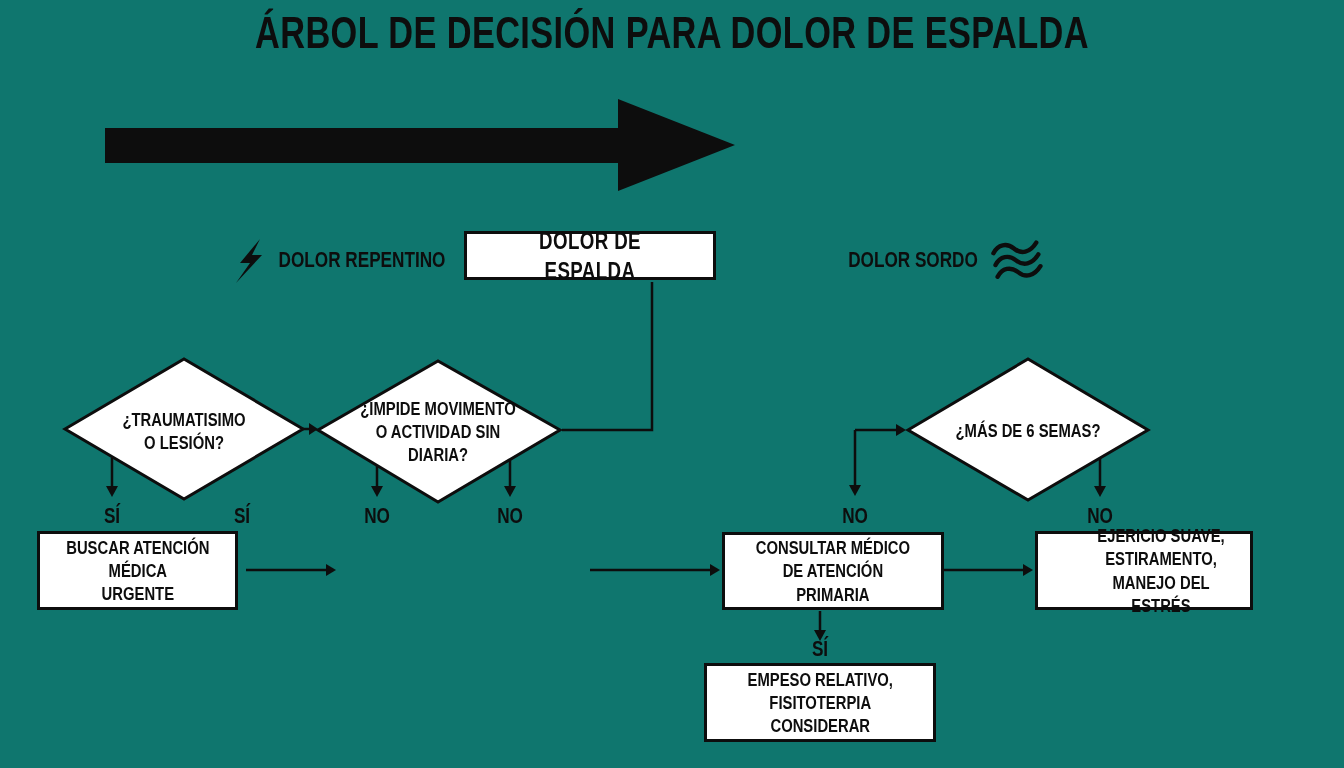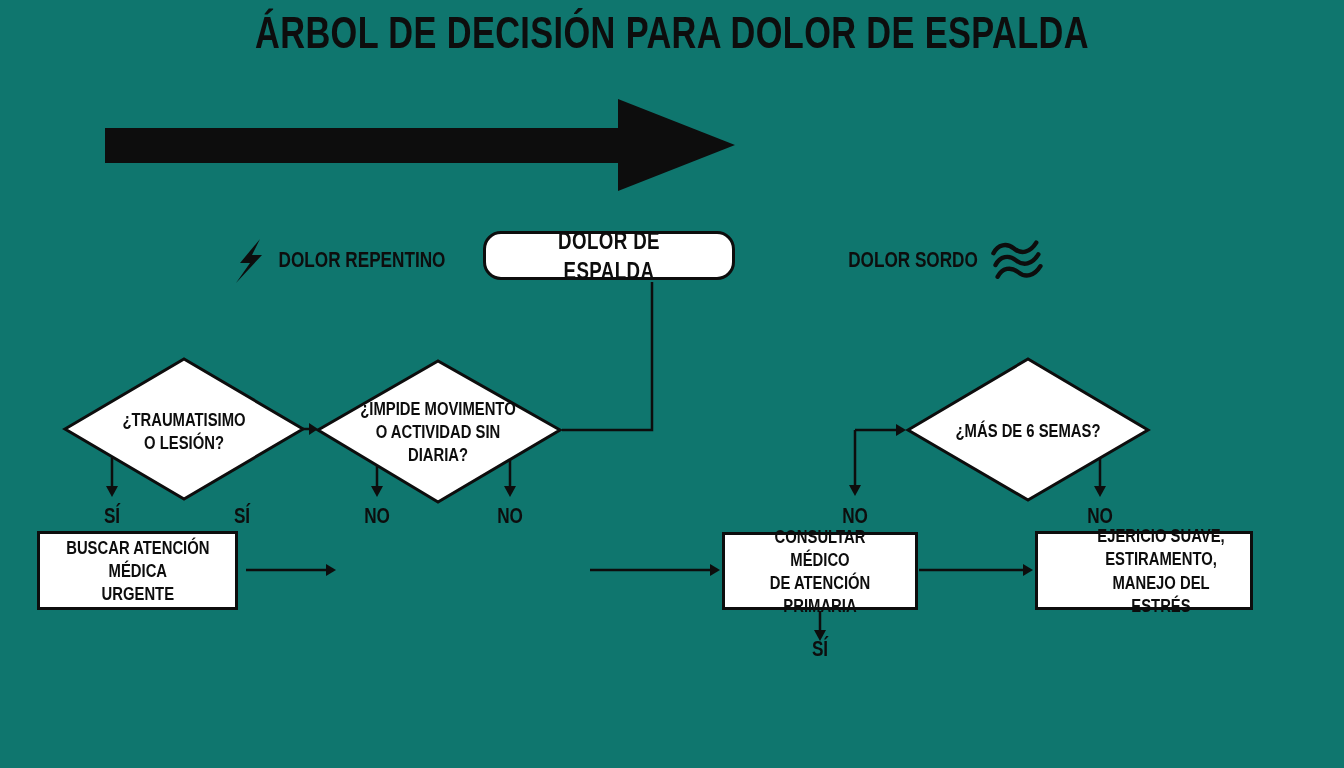--- a/index.html
+++ b/index.html
@@ -101,21 +101,21 @@
     <polygon points="65,429 184,359 303,429 184,499" fill="#ffffff" stroke="#0d0d0d" stroke-width="3"></polygon>
     <polygon points="318,430 438,361 560,430 438,502" fill="#ffffff" stroke="#0d0d0d" stroke-width="3"></polygon>
     <polygon points="908,430 1028,359 1148,430 1028,500" fill="#ffffff" stroke="#0d0d0d" stroke-width="3"></polygon>
   </svg>
 
   <div class="txt title">ÁRBOL DE DECISIÓN PARA DOLOR DE ESPALDA</div>
 
   <div class="txt legend-label" style="left:252px; top:247px; width:220px;">DOLOR REPENTINO</div>
   <div class="txt legend-label" style="left:803px; top:247px; width:220px;">DOLOR SORDO</div>
 
-  <div class="node-box root-box" style="left:483px; top:231px; width:252px; height:49px;border-radius:18px;">
+  <div class="node-box root-box" style="left:464px; top:231px; width:252px; height:49px;">
     <span class="inner">DOLOR DE ESPALDA</span>
   </div>
 
   <div class="txt diamond-label" style="left:84px; top:408px; width:200px;">¿TRAUMATISIMO
 O LESIÓN?</div>
   <div class="txt diamond-label" style="left:330px; top:397px; width:216px;">¿IMPIDE MOVIMENTO
 O ACTIVIDAD SIN
 DIARIA?</div>
   <div class="txt diamond-label" style="left:920px; top:419px; width:216px;">¿MÁS DE 6 SEMAS?</div>
 
@@ -125,24 +125,29 @@
   <div class="txt branch-label" style="left:480px; top:503px;">NO</div>
   <div class="txt branch-label" style="left:825px; top:503px;">NO</div>
   <div class="txt branch-label" style="left:1070px; top:503px;">NO</div>
   <div class="txt branch-label" style="left:790px; top:636px;">SÍ</div>
 
   <div class="node-box" style="left:37px; top:531px; width:201px; height:79px;">
     <span class="inner">BUSCAR ATENCIÓN
 MÉDICA
 URGENTE</span>
   </div>
-  <div class="node-box" style="left:722px; top:532px; width:196px; height:78px;">
+  <div class="node-box" style="left:722px; top:532px; width:222px; height:78px;">
     <span class="inner">CONSULTAR MÉDICO
 DE ATENCIÓN
 PRIMARIA</span>
   </div>
   <div class="node-box" style="left:1035px; top:531px; width:218px; height:79px;padding-left:34px;">
     <span class="inner">EJERICIO SUAVE,
 ESTIRAMENTO,
 MANEJO DEL ESTRÉS</span>
   </div>
+  <div class="node-box" style="left:704px; top:663px; width:232px; height:79px;">
+    <span class="inner">EMPESO RELATIVO,
+FISITOTERPIA
+CONSIDERAR</span>
+  </div>
 
 </div>
 
 </body></html>

